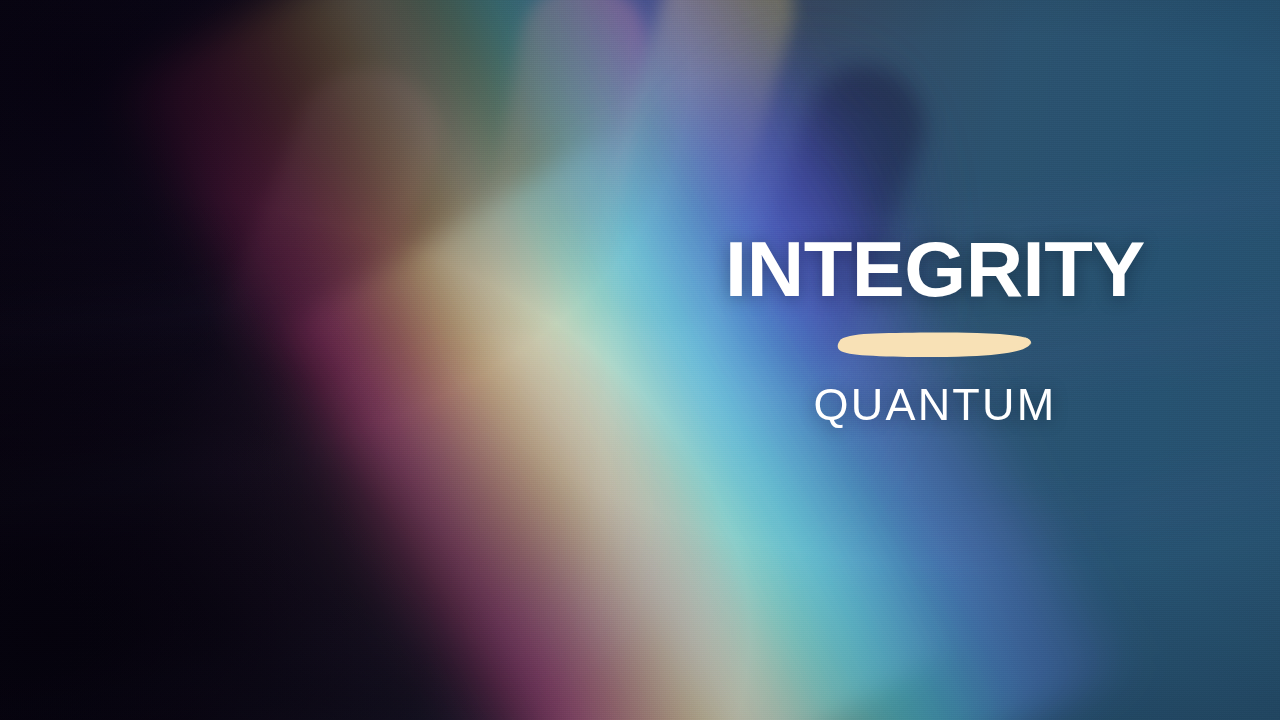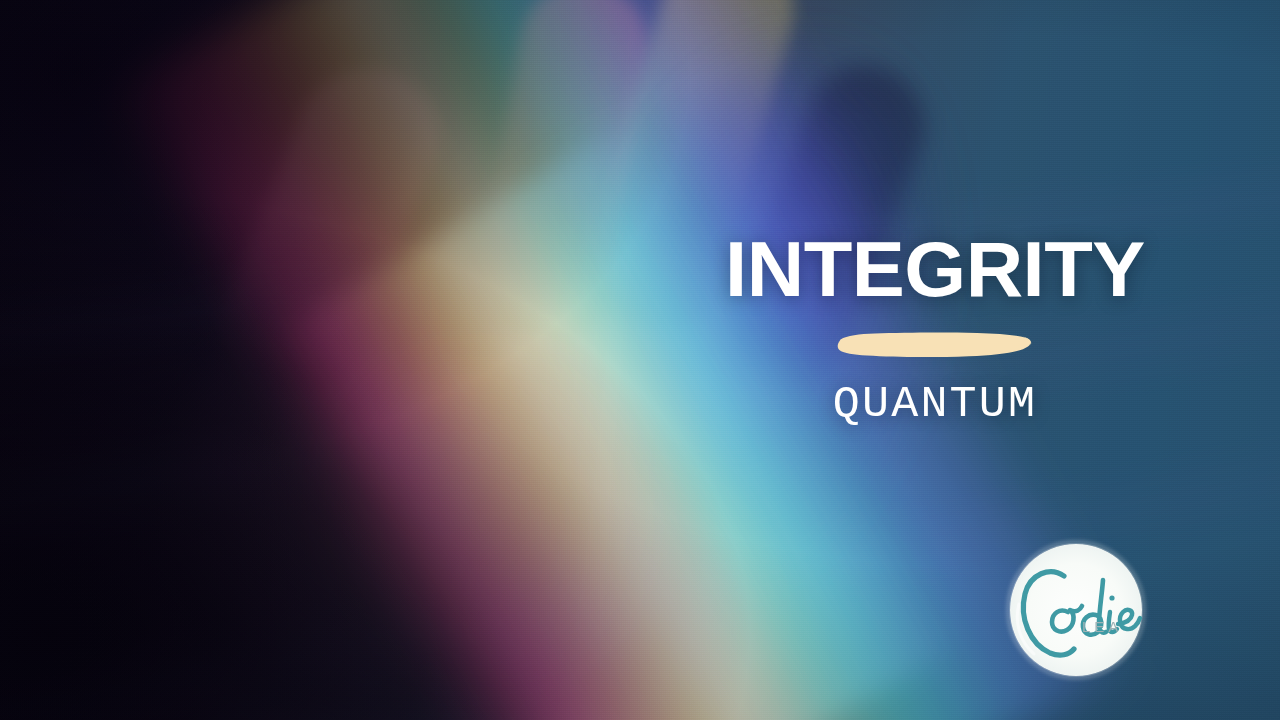--- a/index.html
+++ b/index.html
@@ -269,21 +269,21 @@
     height: 34px;
     margin: 22px auto 16px auto;
   }
   #brush {
     position: absolute;
     inset: 0;
   }
 
   #subtitle {
     color: #ffffff;
-    font-family: Liberation Mono, monospace;
+    font-family: Liberation Sans, sans-serif;
     font-weight: 300;
     font-size: 45px;
     line-height: 1.18;
     letter-spacing: 2.2px;
     margin: 0;
     text-shadow: 0 2px 16px rgba(6,14,26,0.34);
   }
   #subtitle .l2 { display: block; }
 
   
@@ -368,52 +368,14 @@
         <path d="M2.2 13.0 C 1.0 15.0, 1.0 19.0, 3.2 21.0 C 1.2 19.0, 0.6 15.6, 2.2 13.0 Z" fill="#f8e1b6" opacity="0.85"></path>
         <path d="M186 8.6 C 192 10.4, 195.6 13.4, 193.8 17.0 C 193.2 13.4, 190.2 10.6, 186 8.6 Z" fill="#f8e1b6" opacity="0.8"></path>
       </svg>
     </div>
 
     <h2 id="subtitle">
       <span class="l1">QUANTUM</span>
     </h2>
   </div>
 
-  <div id="logo">
-    <div id="logo-circle"></div>
-
-    <svg id="logo-svg" viewBox="0 0 140 140">
-
-      <path d="M58 36
-               C 44 26, 24 34, 19 54
-               C 13 78, 24 104, 44 113
-               C 54 117, 63 115, 68 109" fill="none" stroke="#3f9aa4" stroke-width="5.2" stroke-linecap="round" stroke-linejoin="round"></path>
-
-      <path d="M62 72
-               C 54 68, 46 73, 46 82
-               C 46 90, 54 94, 61 90
-               C 68 86, 70 75, 64 70
-               C 70 73, 74 70, 76 66" fill="none" stroke="#3f9aa4" stroke-width="4.6" stroke-linecap="round" stroke-linejoin="round"></path>
-
-      <path d="M92 92
-               C 86 97, 78 95, 77 87
-               C 76 79, 83 73, 90 75
-               C 94 76, 96 80, 95 86
-               M 97 40
-               C 96 54, 93 72, 93 84
-               C 93 91, 96 94, 100 92" fill="none" stroke="#3f9aa4" stroke-width="4.6" stroke-linecap="round" stroke-linejoin="round"></path>
-
-      <path d="M104 72 C 103 79, 102 85, 103 89 C 104 93, 108 93, 111 89" fill="none" stroke="#3f9aa4" stroke-width="4.4" stroke-linecap="round" stroke-linejoin="round"></path>
-      <circle cx="106" cy="58" r="2.6" fill="#3f9aa4"></circle>
-
-      <path d="M112 84
-               C 119 83, 125 80, 126 75
-               C 127 70, 121 68, 117 72
-               C 112 77, 113 88, 121 89
-               C 127 90, 132 84, 134 78" fill="none" stroke="#3f9aa4" stroke-width="4.4" stroke-linecap="round" stroke-linejoin="round"></path>
-
-      <path d="M13 64 C 8 82, 14 102, 28 114" fill="none" stroke="#ffffff" stroke-width="3" opacity="0.55" stroke-linecap="round"></path>
-    </svg>
-
-    <span class="lea">LEA</span>
-  </div>
 
 </div>
 
 </body></html>

